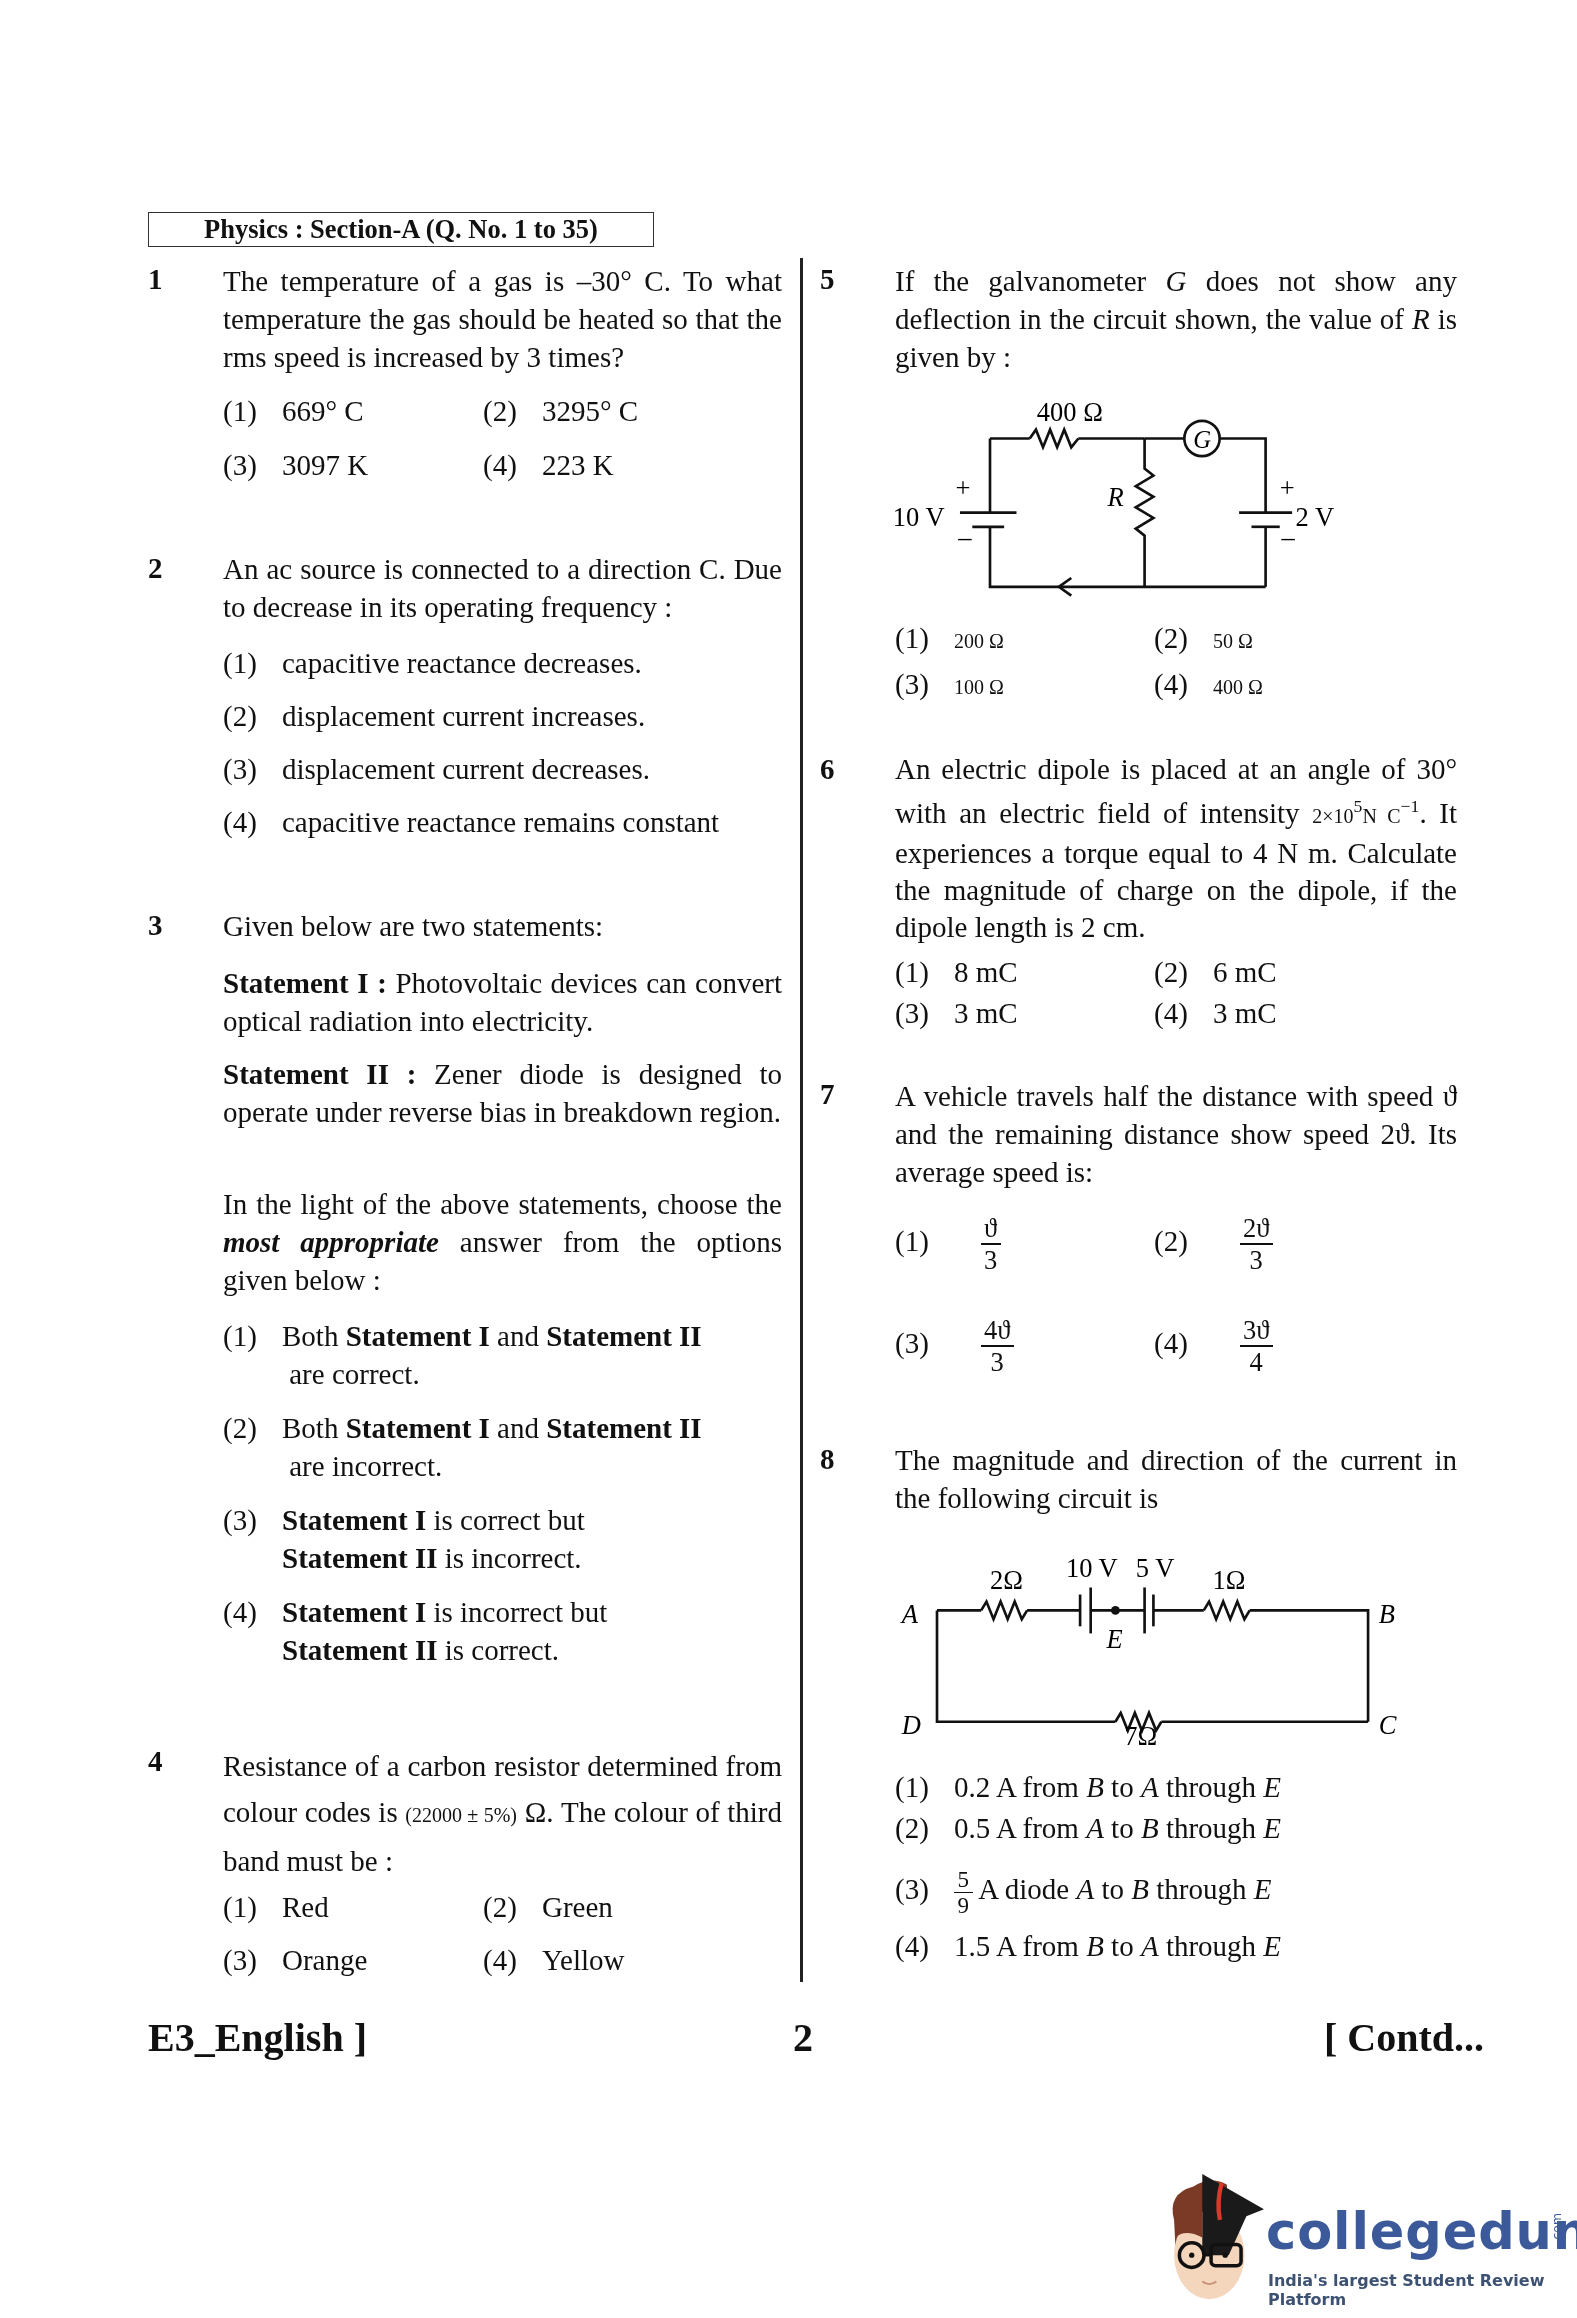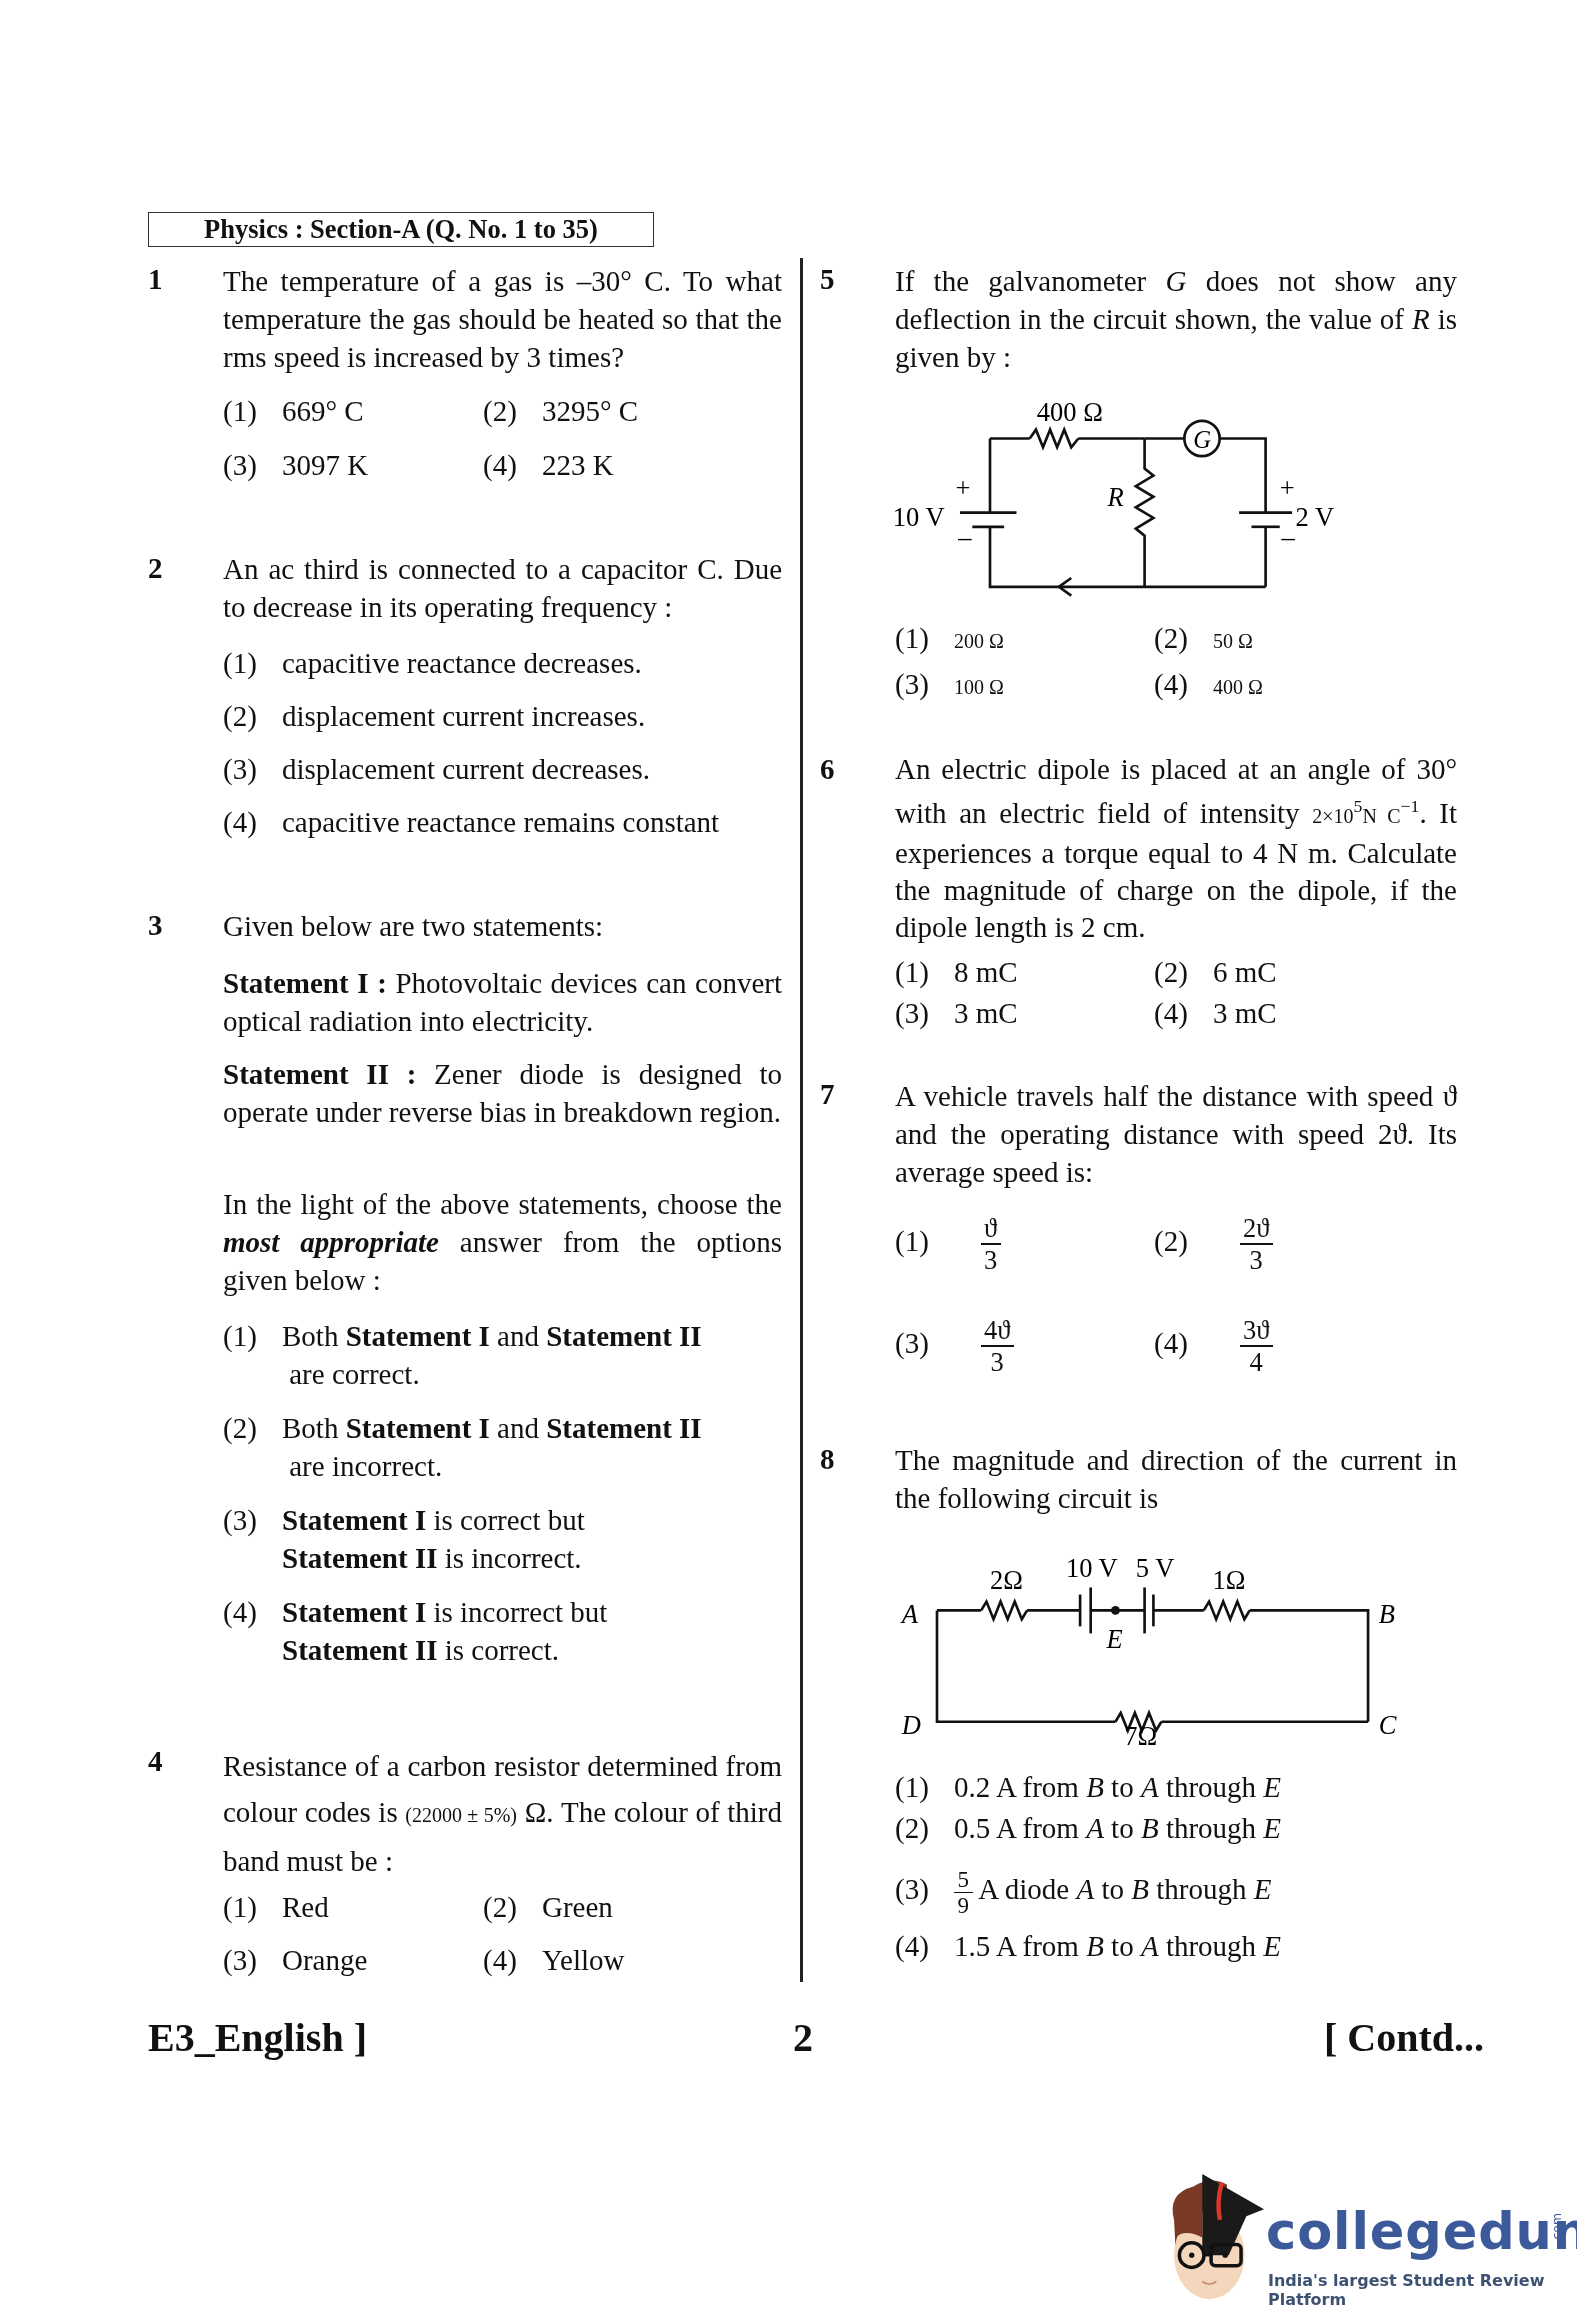--- a/index.html
+++ b/index.html
@@ -38,21 +38,21 @@
 <div class="divider"></div>
 
 <div class="abs qnum" style="left:148px; top:263px;">1</div>
 <div class="abs txt" style="left:223px; top:262px; width:559px;">The temperature of a gas is –30° C. To what temperature the gas should be heated so that the rms speed is increased by 3 times?</div>
 <div class="opt" style="left:223px; top:392px;"><span class="optnum">(1)</span><span>669° C</span></div>
 <div class="opt" style="left:483px; top:392px;"><span class="optnum">(2)</span><span>3295° C</span></div>
 <div class="opt" style="left:223px; top:446px;"><span class="optnum">(3)</span><span>3097 K</span></div>
 <div class="opt" style="left:483px; top:446px;"><span class="optnum">(4)</span><span>223 K</span></div>
 
 <div class="abs qnum" style="left:148px; top:552px;">2</div>
-<div class="abs txt" style="left:223px; top:550px; width:559px;">An ac third is connected to a capacitor C. Due to decrease in its operating frequency :</div>
+<div class="abs txt" style="left:223px; top:550px; width:559px;">An ac source is connected to a direction C. Due to decrease in its operating frequency :</div>
 <div class="opt" style="left:223px; top:644px;"><span class="optnum">(1)</span><span>capacitive reactance decreases.</span></div>
 <div class="opt" style="left:223px; top:697px;"><span class="optnum">(2)</span><span>displacement current increases.</span></div>
 <div class="opt" style="left:223px; top:750px;"><span class="optnum">(3)</span><span>displacement current decreases.</span></div>
 <div class="opt" style="left:223px; top:803px;"><span class="optnum">(4)</span><span>capacitive reactance remains constant</span></div>
 
 <div class="abs qnum" style="left:148px; top:909px;">3</div>
 <div class="abs txt" style="left:223px; top:907px; width:559px;">Given below are two statements:</div>
 <div class="abs txt" style="left:223px; top:964px; width:559px;"><span class="b">Statement I :</span><span> Photovoltaic devices can convert optical radiation into electricity.</span></div>
 <div class="abs txt" style="left:223px; top:1055px; width:559px;"><span class="b">Statement II :</span><span> Zener diode is designed to operate under reverse bias in breakdown region.</span></div>
 <div class="abs txt" style="left:223px; top:1185px; width:559px;"><span>In the light of the above statements, choose the </span><span class="bi">most appropriate</span><span> answer from the options given below :</span></div>
@@ -120,21 +120,21 @@
 <div class="opt" style="left:1154px; top:665px;"><span class="optnum">(4)</span><span class="small">400 Ω</span></div>
 
 <div class="abs qnum" style="left:820px; top:753px;">6</div>
 <div class="abs txt" style="left:895px; top:751px; width:562px; line-height:37px;"><span>An electric dipole is placed at an angle of 30° with an electric field of intensity </span><span class="small">2×10</span><sup style="font-size:17.7px">5</sup><span class="small">N C</span><sup style="font-size:17.7px">−1</sup><span>. It experiences a torque equal to 4 N m. Calculate the magnitude of charge on the dipole, if the dipole length is 2 cm.</span></div>
 <div class="opt" style="left:895px; top:953px;"><span class="optnum">(1)</span><span>8 mC</span></div>
 <div class="opt" style="left:1154px; top:953px;"><span class="optnum">(2)</span><span>6 mC</span></div>
 <div class="opt" style="left:895px; top:994px;"><span class="optnum">(3)</span><span>3 mC</span></div>
 <div class="opt" style="left:1154px; top:994px;"><span class="optnum">(4)</span><span>3 mC</span></div>
 
 <div class="abs qnum" style="left:820px; top:1078px;">7</div>
-<div class="abs txt" style="left:895px; top:1077px; width:562px;"><span>A vehicle travels half the distance with speed </span><span>ϑ</span><span> and the operating distance with speed </span><span>2ϑ</span><span>. Its average speed is:</span></div>
+<div class="abs txt" style="left:895px; top:1077px; width:562px;"><span>A vehicle travels half the distance with speed </span><span>ϑ</span><span> and the remaining distance show speed </span><span>2ϑ</span><span>. Its average speed is:</span></div>
 
 <div class="opt" style="left:895px; top:1213px;"><span class="optnum">(1)</span><span class="frac">
       <span class="num">ϑ</span>
       <span>3</span>
     </span></div>
 <div class="opt" style="left:1154px; top:1213px;"><span class="optnum">(2)</span><span class="frac">
       <span class="num">2ϑ</span>
       <span>3</span>
     </span></div>
 <div class="opt" style="left:895px; top:1315px;"><span class="optnum">(3)</span><span class="frac">

